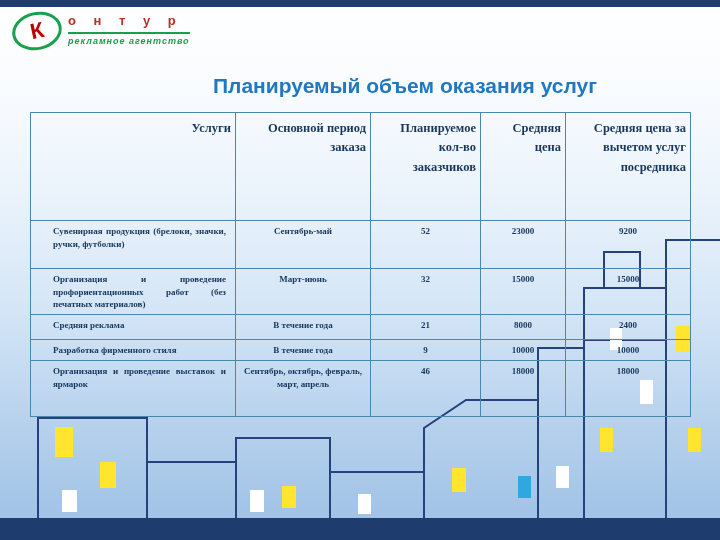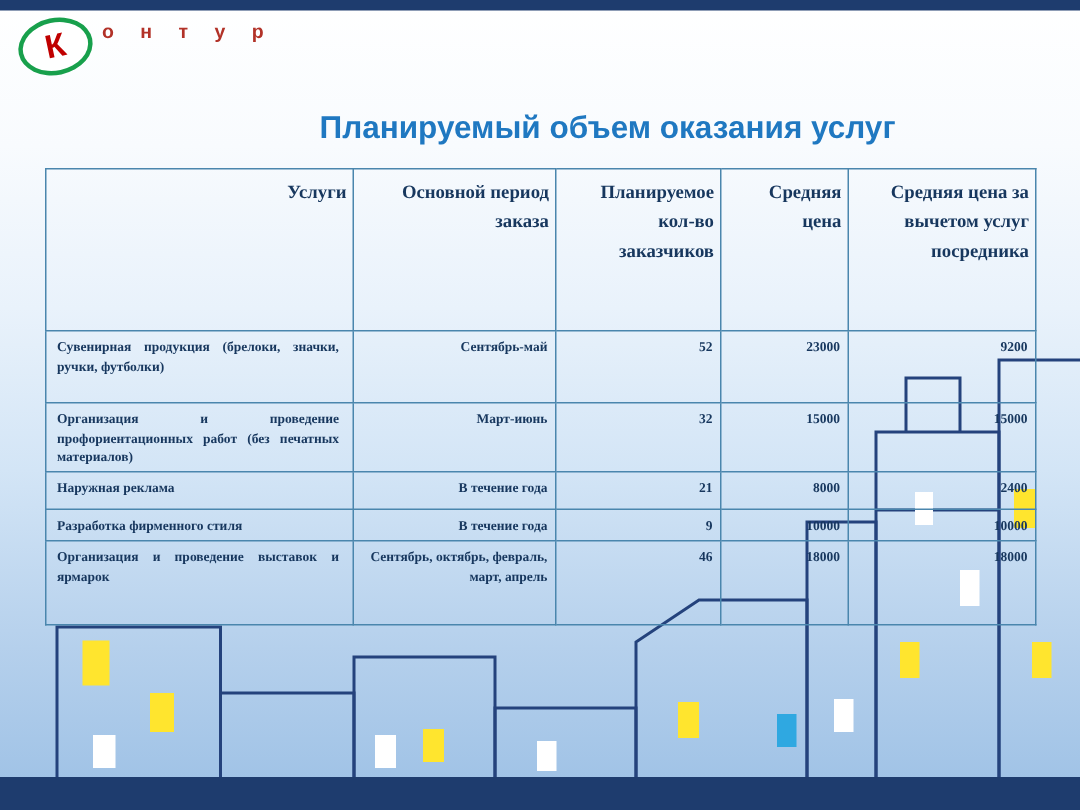--- a/index.html
+++ b/index.html
@@ -44,23 +44,23 @@
     position:absolute;left:30px;top:112px;width:660px;z-index:4;
     border-collapse:collapse;table-layout:fixed;background:transparent;
   }
   .svc-table th,.svc-table td{
     border:1px solid #4a86ad;color:#17375e;vertical-align:top;
   }
   .svc-table th{
     font-weight:bold;font-size:12.5px;line-height:1.55;text-align:right;padding:6px 4px 4px;
   }
   .svc-table td{
-    font-weight:bold;font-size:9px;line-height:1.4;text-align:right;padding:4px 5px 2px;
+    font-weight:bold;font-size:9px;line-height:1.4;text-align:center;padding:4px 5px 2px;
   }
-  .svc-table td.svc{text-align:justify;padding-left:7px;padding-right:9px;}
+  .svc-table td.svc{text-align:justify;padding-left:22px;padding-right:9px;}
 </style>
 </head>
 <body>
 
 <div class="slide">
 
   <svg class="sky" width="720" height="540" viewBox="0 0 720 540" aria-hidden="true">
     <g stroke="#24427c" stroke-width="2" fill="none">
       <path d="M38 540 V418 H147 V540"></path>
       <path d="M147 540 V462 H236 V540"></path>
@@ -92,20 +92,21 @@
   </svg>
 
   <div class="bar-top"></div>
 
   <div class="logo">
     <div class="logo-mark">
       <span>К</span>
     </div>
     <div class="logo-text">
       <div class="logo-brand">о н т у р</div>
+      <div class="logo-tagline">рекламное агентство</div>
     </div>
   </div>
 
   <div class="title">Планируемый объем оказания услуг</div>
 
   <table class="svc-table">
     <colgroup>
       <col style="width:205px">
         <col style="width:135px">
         <col style="width:110px">
@@ -130,21 +131,21 @@
         <td>9200</td>
       </tr>
       <tr style="height:46px">
         <td class="svc">Организация и проведение профориентационных работ (без печатных материалов)</td>
         <td>Март-июнь</td>
         <td>32</td>
         <td>15000</td>
         <td>15000</td>
       </tr>
       <tr style="height:25px">
-        <td class="svc">Наружная реклама</td>
+        <td class="svc">Средняя реклама</td>
         <td>В течение года</td>
         <td>21</td>
         <td>8000</td>
         <td>2400</td>
       </tr>
       <tr style="height:21px">
         <td class="svc">Разработка фирменного стиля</td>
         <td>В течение года</td>
         <td>9</td>
         <td>10000</td>

